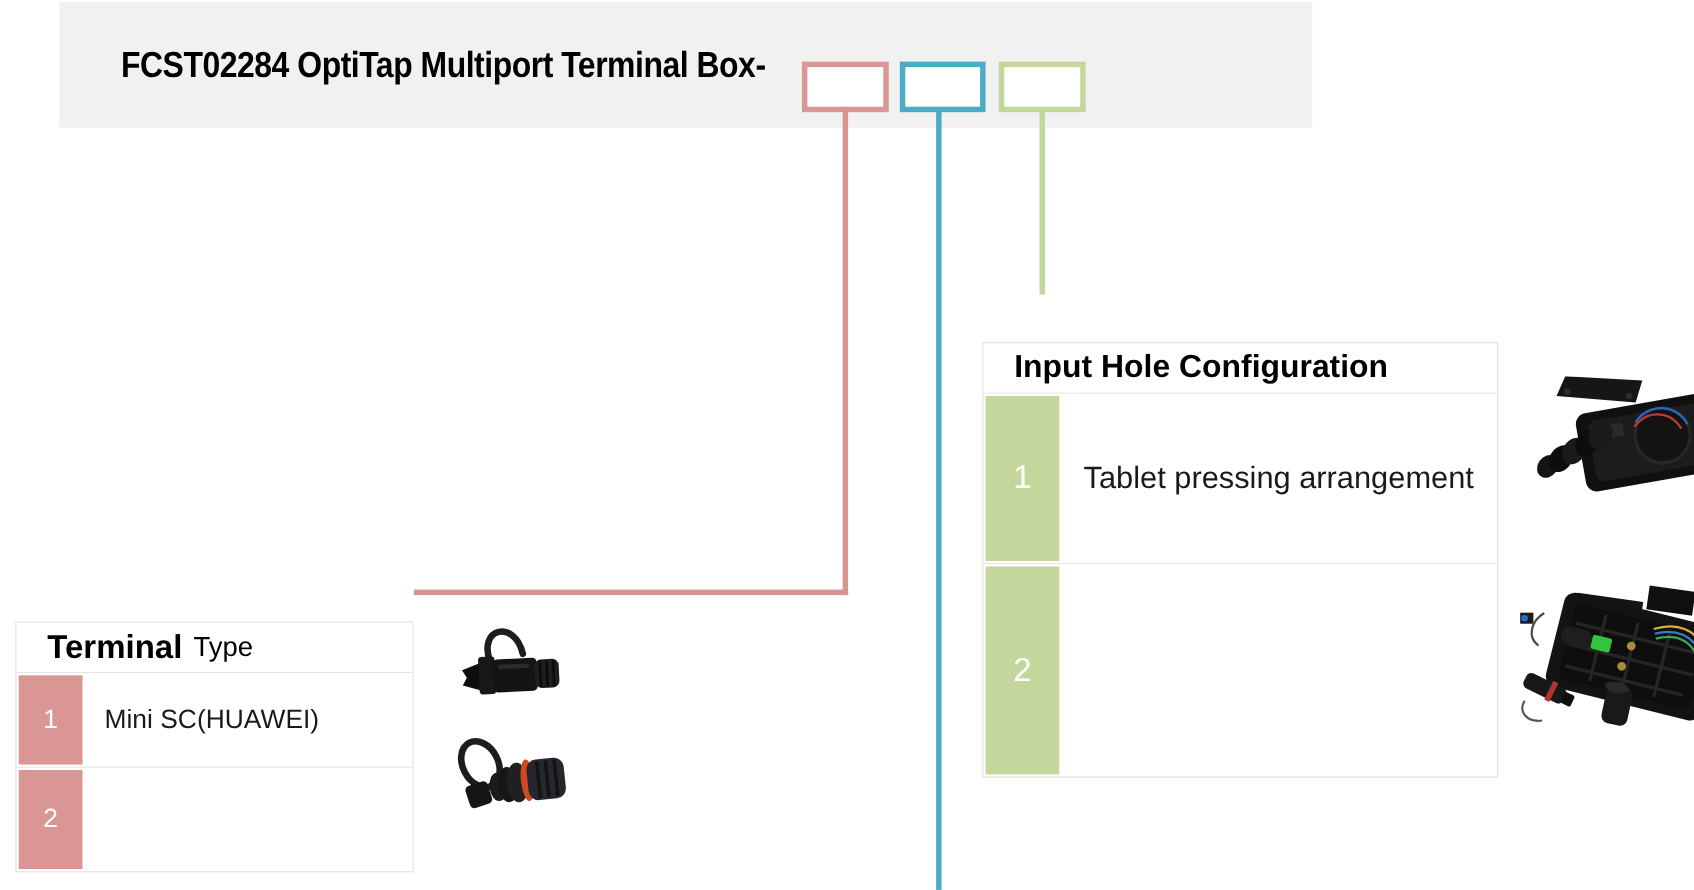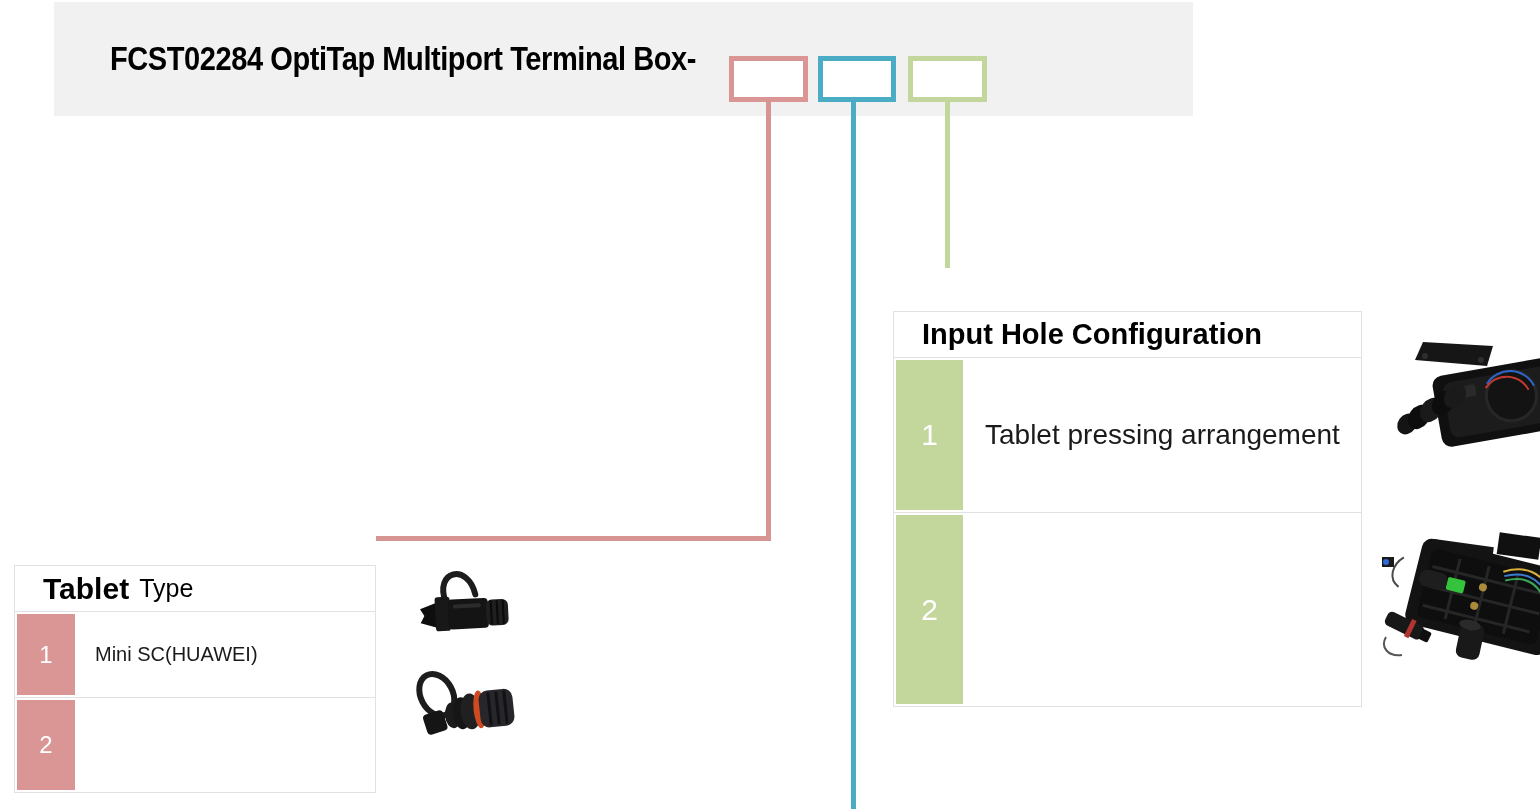--- a/index.html
+++ b/index.html
@@ -43,21 +43,21 @@
   }
   .lblcell{flex:1;display:flex;align-items:center;color:#1a1a1a;}
   
   .adapter-table{left:14px;top:522px;width:362px;}
   .adapter-table .thead{height:47px;}
   .adapter-title-main{font-size:30px;font-weight:bold;color:#000;}
   .adapter-title-sub{font-size:25px;font-weight:normal;color:#000;}
   .adapter-table .trow.r1{height:86px;}
   .adapter-table .trow.r2{height:95px;}
   .adapter-table .numcell{width:58px;background:#d99694;font-size:24px;}
-  .adapter-table .lblcell{padding-left:16px;font-size:20px;}
+  .adapter-table .lblcell{padding-left:16px;font-size:24px;}
   
   .input-table{left:893px;top:268px;width:469px;}
   .input-table .thead{height:47px;}
   .input-title{font-size:29px;font-weight:bold;color:#000;}
   .input-table .trow.r1{height:155px;}
   .input-table .trow.r2{height:194px;}
   .input-table .numcell{width:67px;background:#c3d69b;font-size:30px;}
   .input-table .lblcell{padding-left:18px;font-size:28px;}
   
   .photo{position:absolute;}
@@ -74,21 +74,21 @@
   <span class="code-box blue"></span>
   <span class="code-box green"></span>
 
   <div class="cline pink-v"></div>
   <div class="cline pink-h"></div>
   <div class="cline blue-v"></div>
   <div class="cline green-v"></div>
 
   <div class="spec-table adapter-table">
     <div class="thead">
-      <span class="adapter-title-main">Tablet</span>
+      <span class="adapter-title-main">Terminal</span>
       <span class="adapter-title-sub">Type</span>
     </div>
     <div class="trow r1">
       <div class="numcell">1</div>
       <div class="lblcell">Mini SC(HUAWEI)</div>
     </div>
     <div class="trow r2">
       <div class="numcell">2</div>
     </div>
   </div>

